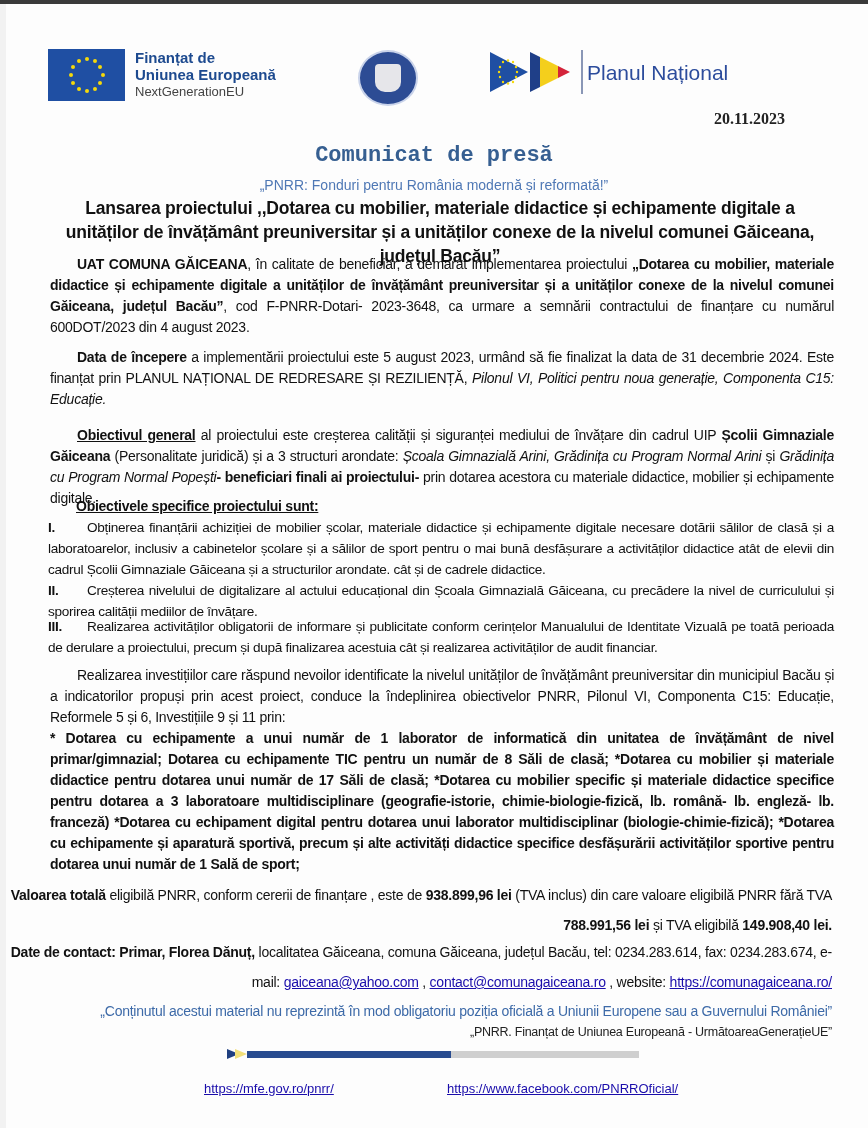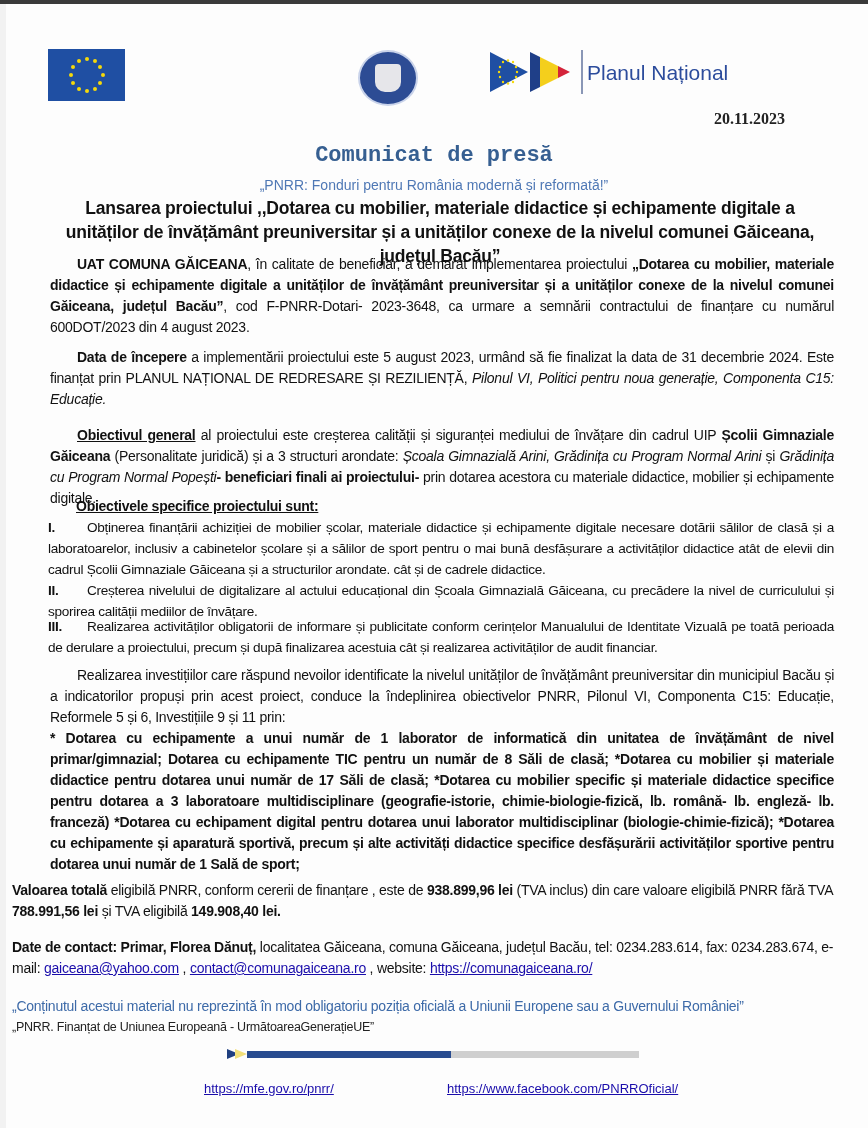--- a/index.html
+++ b/index.html
@@ -42,21 +42,21 @@
   .b { font-weight: bold; }
   .i { font-style: italic; }
   .bi { font-weight: normal; font-style: italic; }
   .u { text-decoration: underline; }
 
   .obj-heading { position: absolute; left: 76px; top: 498px; font-size: 14px; font-weight: bold; text-decoration: underline; font-family: "Liberation Sans", sans-serif; letter-spacing: -0.25px; }
   .obj-item { position: absolute; left: 48px; width: 786px; font-size: 13.6px; line-height: 21px; text-align: justify; font-family: "Liberation Sans", sans-serif; letter-spacing: -0.3px; }
   .obj-item .num { font-weight: bold; display: inline-block; width: 39px; }
   .obj-item .rest { padding-left: 0; }
 
-  .center-block { position: absolute; left: 12px; width: 828px; text-align: left; font-size: 14px; line-height: 21px; font-family: "Liberation Sans", sans-serif; letter-spacing: -0.25px; }
+  .center-block { position: absolute; left: 4px; width: 828px; text-align: right; font-size: 14px; line-height: 30px; font-family: "Liberation Sans", sans-serif; letter-spacing: -0.25px; }
   a.link { color: #1a0dab; text-decoration: underline; }
   .disclaimer1 { color: #3d6aa8; }
   .disclaimer2 { color: #222; }
 
   .footer-bar { position: absolute; left: 227px; top: 1051px; width: 412px; height: 7px; }
   .footer-bar .fill { position: absolute; left: 20px; top: 0; height: 7px; background: #284b8f; }
   .footer-bar .track { position: absolute; top: 0; height: 7px; background: #cfcfcf; }
   .footer-bar .arrow { position: absolute; left: 0; top: -2px; width: 0; height: 0; border-top: 5px solid transparent; border-bottom: 5px solid transparent; border-left: 12px solid #1f3f80; }
   .footer-bar .arrow2 { position: absolute; left: 8px; top: -2px; width: 0; height: 0; border-top: 5px solid transparent; border-bottom: 5px solid transparent; border-left: 12px solid #f1df7a; }
 
@@ -77,20 +77,25 @@
       <div class="star" style="left: 36.5px; top: 40px; background: rgb(245, 217, 10);"></div>
       <div class="star" style="left: 28.5px; top: 37.8564px; background: rgb(245, 217, 10);"></div>
       <div class="star" style="left: 22.6436px; top: 32px; background: rgb(245, 217, 10);"></div>
       <div class="star" style="left: 20.5px; top: 24px; background: rgb(245, 217, 10);"></div>
       <div class="star" style="left: 22.6436px; top: 16px; background: rgb(245, 217, 10);"></div>
       <div class="star" style="left: 28.5px; top: 10.1436px; background: rgb(245, 217, 10);"></div>
       <div class="star" style="left: 36.5px; top: 8px; background: rgb(245, 217, 10);"></div>
       <div class="star" style="left: 44.5px; top: 10.1436px; background: rgb(245, 217, 10);"></div>
       <div class="star" style="left: 50.3564px; top: 16px; background: rgb(245, 217, 10);"></div>
     </div>
+  <div class="eu-text">
+    <div class="l1">Finanțat de</div>
+    <div class="l2">Uniunea Europeană</div>
+    <div class="l3">NextGenerationEU</div>
+  </div>
 </div>
 
 <div class="gov-seal">
   <div class="inner"></div>
 </div>
 
 <div class="pnrr-logo">
   <svg class="pnrr-mark" width="88" height="44" viewBox="0 0 88 44">
     <polygon points="0,2 0,42 38,22" fill="#1f4fa3"></polygon>
     <polygon points="40,2 40,42 50,37 50,7" fill="#1f3f88"></polygon>

